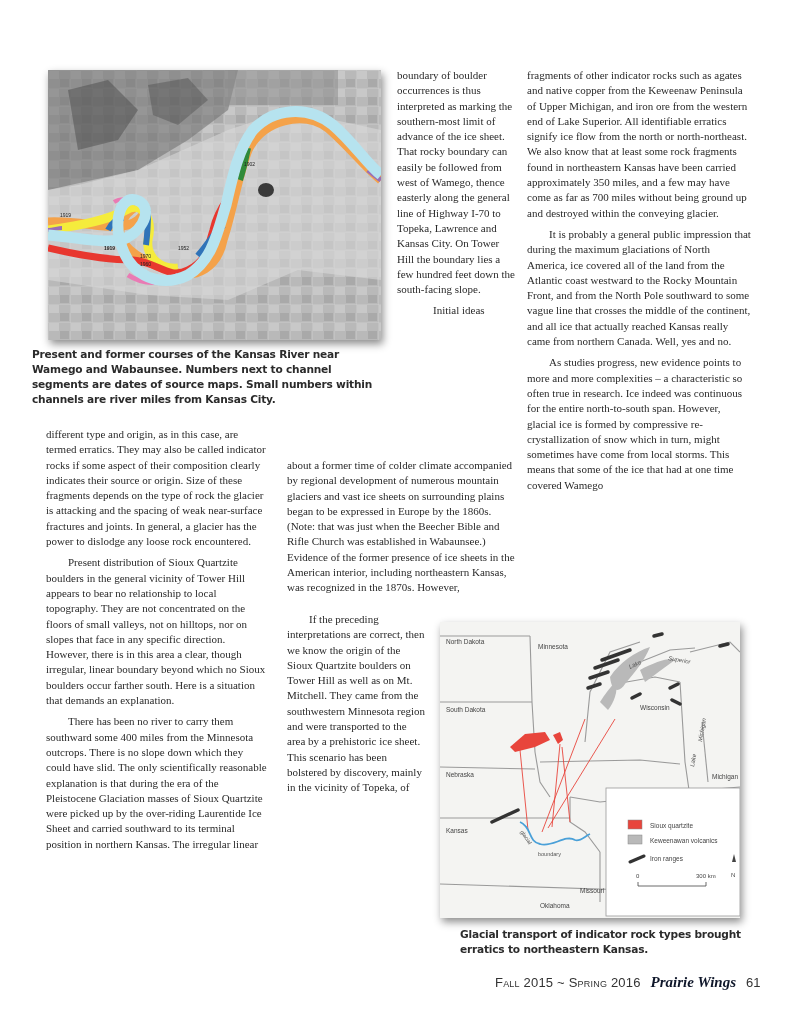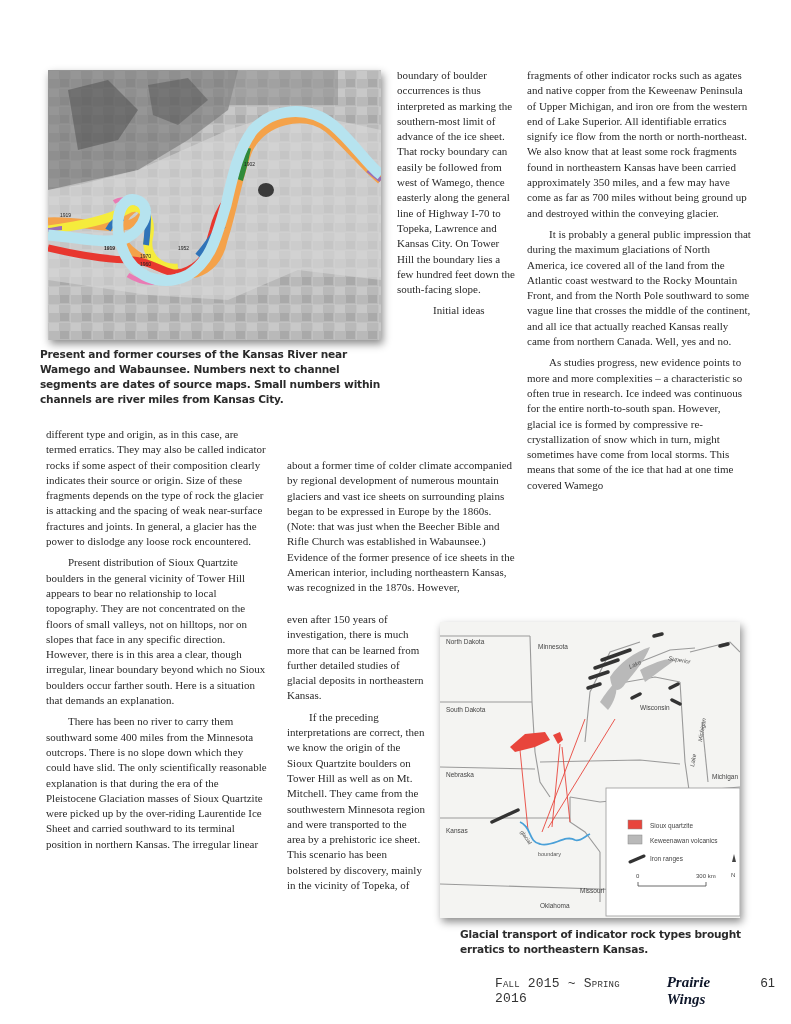--- a/index.html
+++ b/index.html
@@ -3,21 +3,21 @@
 <meta charset="utf-8">
 <style>
   html, body { margin:0; padding:0; background:#ffffff; }
   body { width:791px; height:1024px; position:relative; overflow:hidden; font-family:"Liberation Serif", serif; color:#2a2a2a; }
   .col { position:absolute; font-size:11px; line-height:15.3px; }
   .col p { margin:0 0 6px 0; text-indent:0; }
   .col p.ind { text-indent:22px; }
   .caption { position:absolute; font-family:"DejaVu Sans", sans-serif; font-weight:bold; font-size:10.6px; line-height:15px; color:#2b2b2b; letter-spacing:-0.2px; }
   .figbox { position:absolute; background:#fff; box-shadow:2px 4px 8px rgba(0,0,0,0.45); }
   .footer { position:absolute; left:495px; top:974px; width:280px; font-family:"Liberation Sans", sans-serif; color:#333; font-size:13px; display:flex; align-items:baseline; gap:10px; }
-  .footer .season { font-variant:small-caps; letter-spacing:0.2px;font-family:Liberation Mono, monospace; }
+  .footer .season { font-variant:small-caps; letter-spacing:0.2px; }
   .footer .mag { font-family:"Liberation Serif", serif; font-style:italic; font-weight:bold; color:#0f172a; font-size:15px; }
   .footer .pg { font-weight:normal; font-size:13px; }
   svg text { font-family:"Liberation Sans", sans-serif; }
 </style>
 </head>
 <body>
 
 <div class="figbox" style="left:48px; top:70px; width:333px; height:270px;">
   <svg width="333" height="270" viewBox="0 0 333 270">
     <defs>
@@ -57,39 +57,38 @@
 
     <text x="12" y="147" font-size="5" fill="#222">1919</text>
     <text x="56" y="180" font-size="5" fill="#222" font-weight="bold">1919</text>
     <text x="92" y="188" font-size="5" fill="#222">1970</text>
     <text x="92" y="196" font-size="5" fill="#222">1960</text>
     <text x="130" y="180" font-size="5" fill="#222">1952</text>
     <text x="196" y="96" font-size="5" fill="#222">1902</text>
   </svg>
 </div>
 
-<div class="caption" style="left:40px; top:347px; width:345px;">Present and former courses of the Kansas River near Wamego and Wabaunsee.  Numbers next to channel segments are dates of source maps.  Small numbers within channels are river miles from Kansas City.</div>
+<div class="caption" style="left:32px; top:347px; width:345px;">Present and former courses of the Kansas River near Wamego and Wabaunsee.  Numbers next to channel segments are dates of source maps.  Small numbers within channels are river miles from Kansas City.</div>
 
 <div class="col" style="left:397px; top:68px; width:120px;">
   <p>boundary of boulder occurrences is thus interpreted as marking the southern-most limit of advance of the ice sheet.  That rocky boundary can easily be followed from west of Wamego, thence easterly along the general line of Highway I-70 to Topeka, Lawrence and Kansas City.  On Tower Hill the boundary lies a few hundred feet down the south-facing slope.</p>
   <p class="ind" style="margin-left:14px;">Initial ideas</p>
 </div>
 
 <div class="col" style="left:46px; top:427px; width:223px;">
   <p>different type and origin, as in this case, are termed erratics.  They may also be called indicator rocks if some aspect of their composition clearly indicates their source or origin.  Size of these fragments depends on the type of rock the glacier is attacking and the spacing of weak near-surface fractures and joints.  In general, a glacier has the power to dislodge any loose rock encountered.</p>
   <p class="ind">Present distribution of Sioux Quartzite boulders in the general vicinity of Tower Hill appears to bear no relationship to local topography.  They are not concentrated on the floors of small valleys, not on hilltops, nor on slopes that face in any specific direction.  However, there is in this area a clear, though irregular, linear boundary beyond which no Sioux boulders occur farther south.  Here is a situation that demands an explanation.</p>
   <p class="ind">There has been no river to carry them southward some 400 miles from the Minnesota outcrops.  There is no slope down which they could have slid.  The only scientifically reasonable explanation is that during the era of the Pleistocene Glaciation masses of Sioux Quartzite were picked up by the over-riding Laurentide Ice Sheet and carried southward to its terminal position in northern Kansas.  The irregular linear</p>
 </div>
 
 <div class="col" style="left:287px; top:433px; width:228px;margin-top:25px;">
   <p>about a former time of colder climate accompanied by regional development of numerous mountain glaciers and vast ice sheets on surrounding plains began to be expressed in Europe by the 1860s. (Note: that was just when the Beecher Bible and Rifle Church was established in Wabaunsee.)  Evidence of the former presence of ice sheets in the American interior, including northeastern Kansas, was recognized in the 1870s.  However,</p>
 </div>
 
 <div class="col" style="left:287px; top:612px; width:140px;">
-  <p>even after 150 years of investigation, there is much more that can be learned from further detailed studies of glacial deposits in northeastern Kansas.</p>
   <p class="ind">If the preceding interpretations are correct, then we know the origin of the Sioux Quartzite boulders on Tower Hill as well as on Mt. Mitchell.  They came from the southwestern Minnesota region and were transported to the area by a prehistoric ice sheet.  This scenario has been bolstered by discovery, mainly in the vicinity of Topeka, of</p>
 </div>
 
 <div class="col" style="left:527px; top:68px; width:225px;">
   <p>fragments of other indicator rocks such as agates and native copper from the Keweenaw Peninsula of Upper Michigan, and iron ore from the western end of Lake Superior.  All identifiable erratics signify ice flow from the north or north-northeast.  We also know that at least some rock fragments found in northeastern Kansas have been carried approximately 350 miles, and a few may have come as far as 700 miles without being ground up and destroyed within the conveying glacier.</p>
   <p class="ind">It is probably a general public impression that during the maximum glaciations of North America, ice covered all of the land from the Atlantic coast westward to the Rocky Mountain Front, and from the North Pole southward to some vague line that crosses the middle of the continent, and all ice that actually reached Kansas really came from northern Canada.  Well, yes and no.</p>
   <p class="ind">As studies progress, new evidence points to more and more complexities – a characteristic so often true in research. Ice indeed was continuous for the entire north-to-south span.  However, glacial ice is formed by compressive re-crystallization of snow which in turn, might sometimes have come from local storms.  This means that some of the ice that had at one time covered Wamego</p>
 </div>
 
 <div class="figbox" style="left:440px; top:622px; width:300px; height:296px;">

